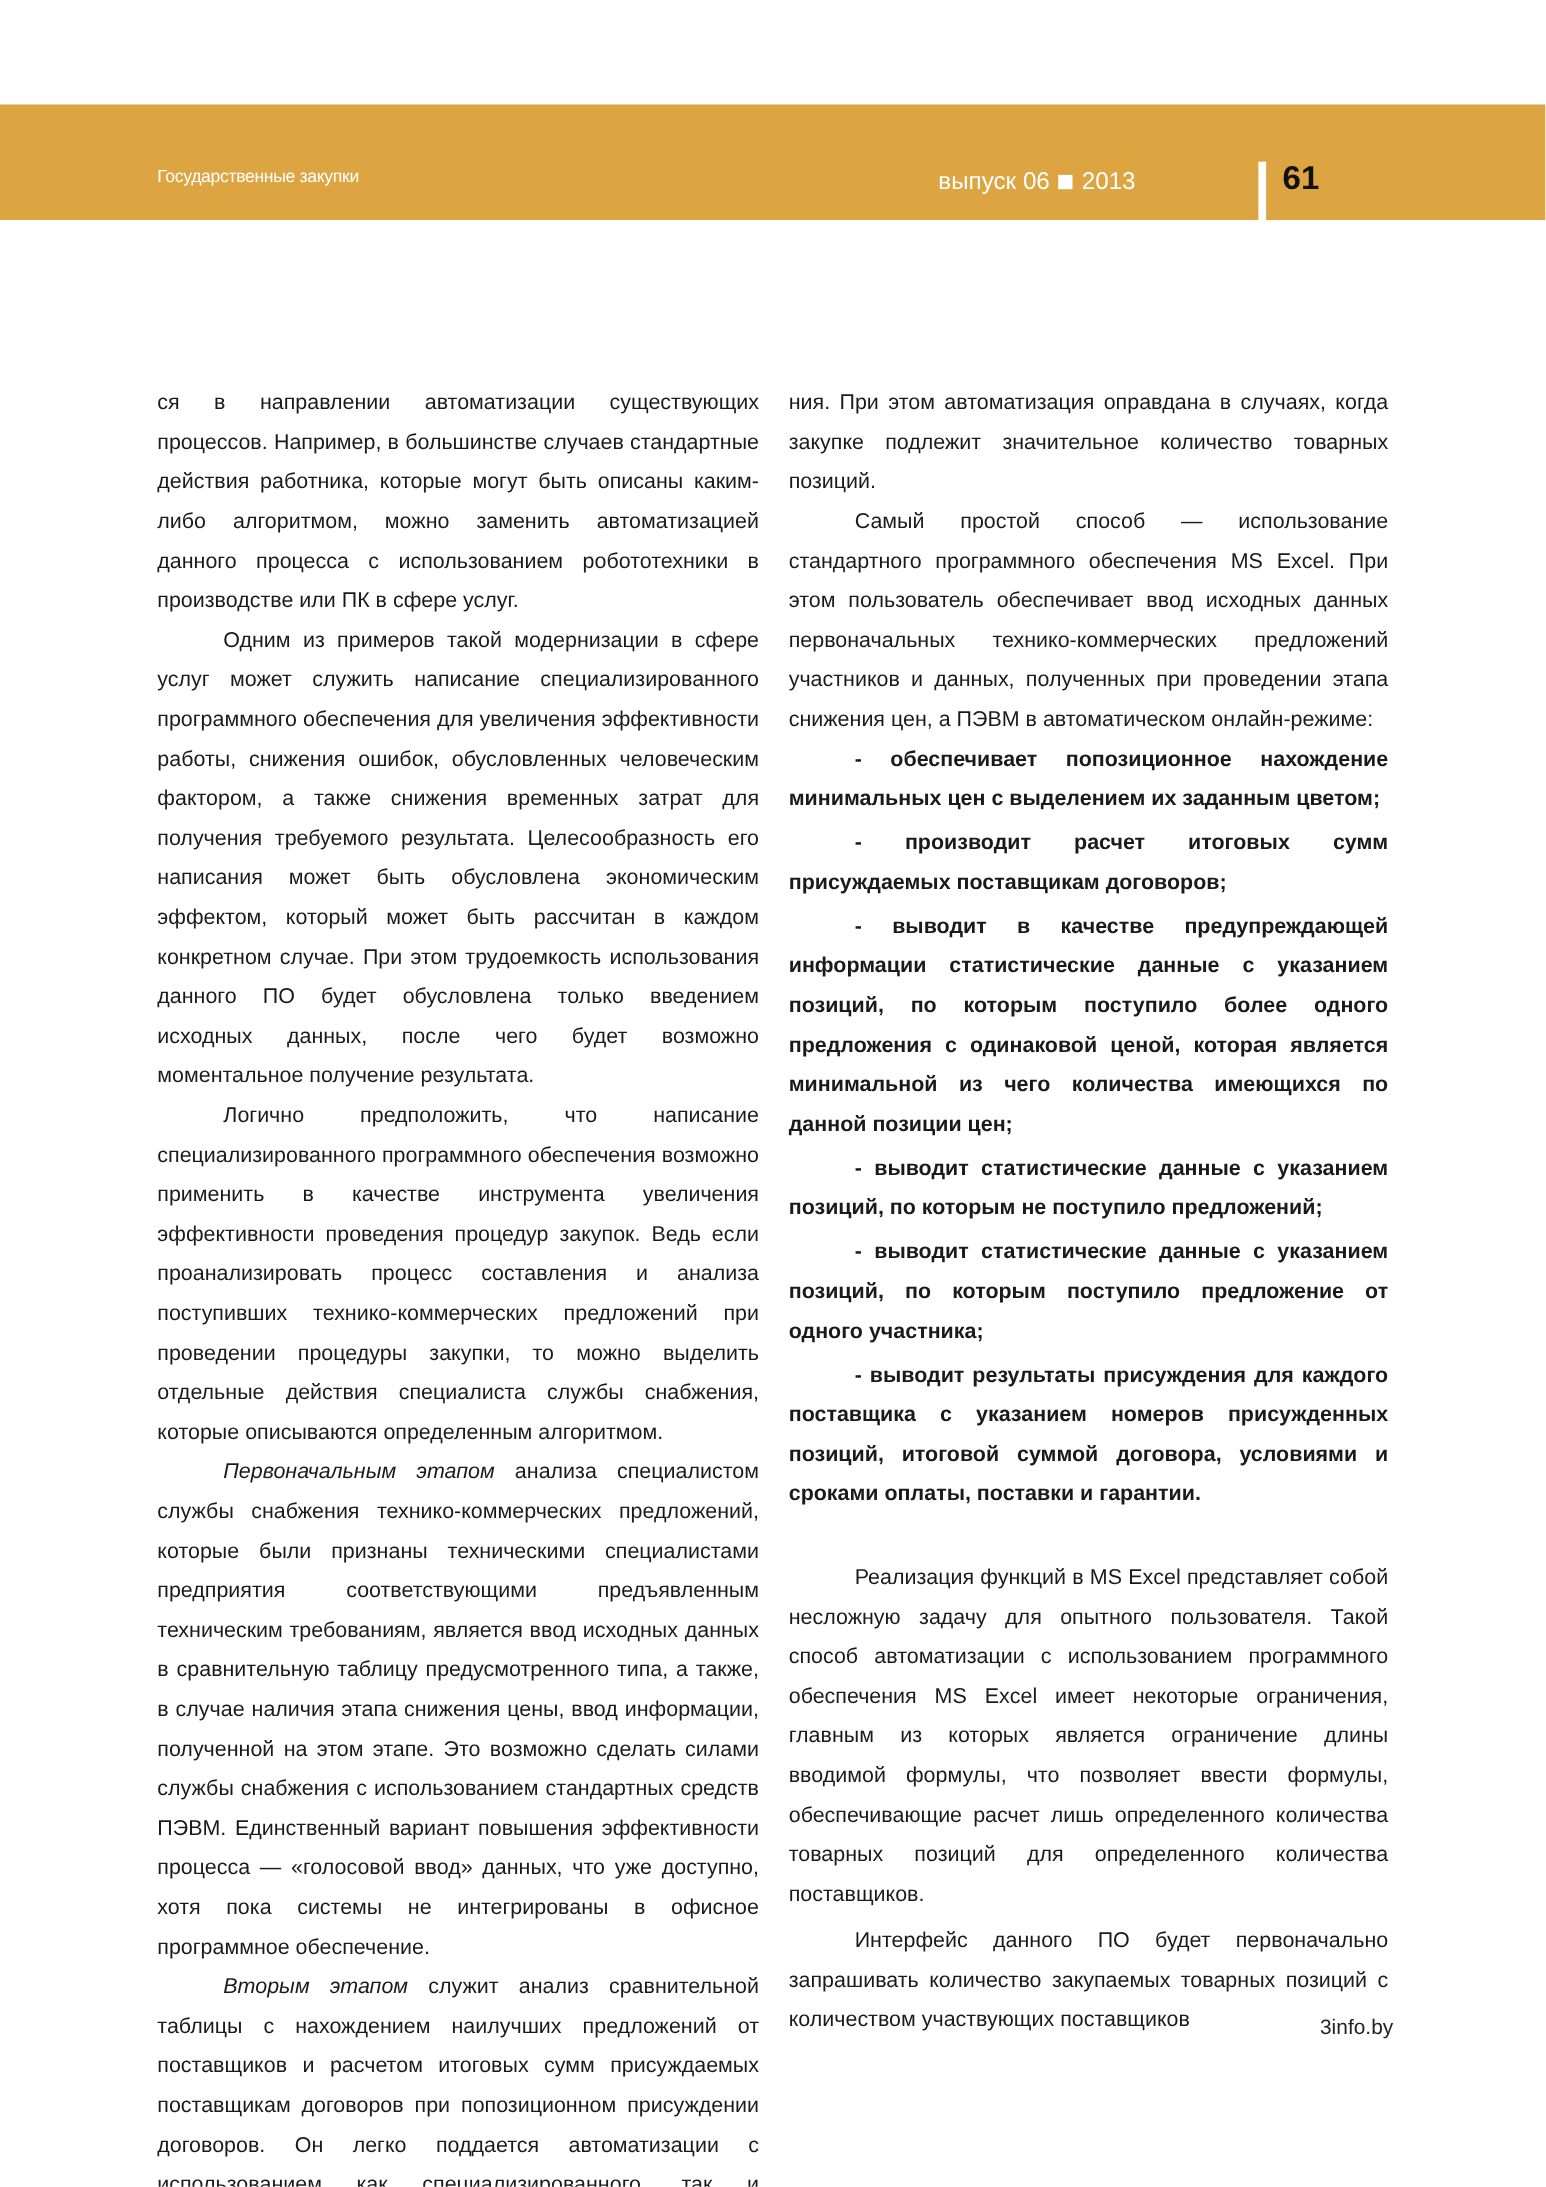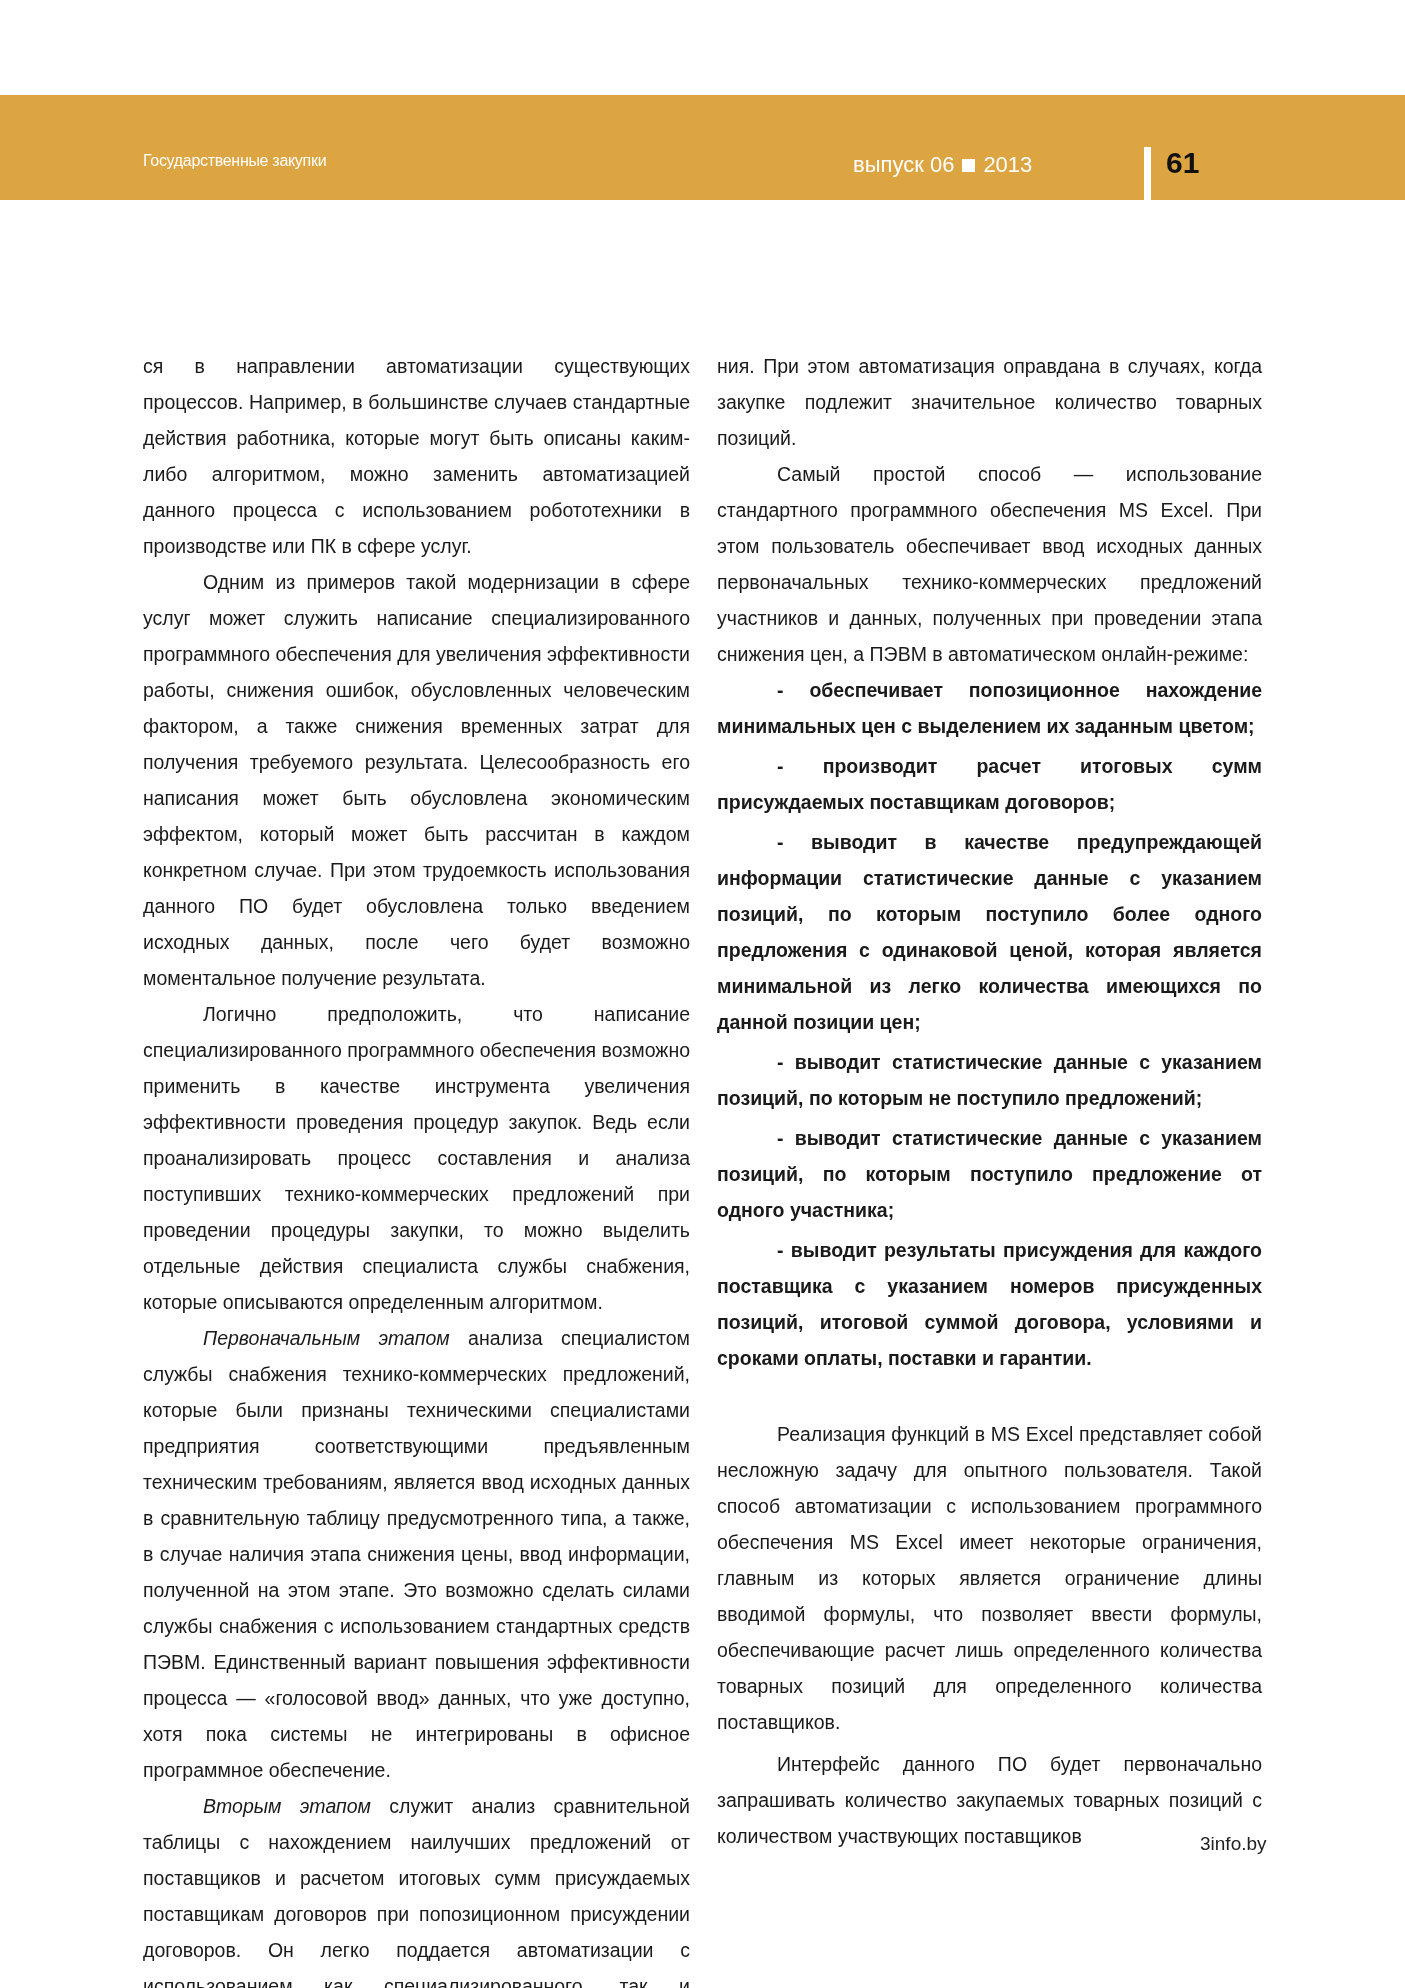--- a/index.html
+++ b/index.html
@@ -97,21 +97,21 @@
   <p class="indent">Логично предположить, что написание специализированного программного обеспечения возможно применить в качестве инструмента увеличения эффективности проведения процедур закупок. Ведь если проанализировать процесс составления и анализа поступивших технико-коммерческих предложений при проведении процедуры закупки, то можно выделить отдельные действия специалиста службы снабжения, которые описываются определенным алгоритмом.</p>
   <p class="indent"><em>Первоначальным этапом</em><span> анализа специалистом службы снабжения технико-коммерческих предложений, которые были признаны техническими специалистами предприятия соответствующими предъявленным техническим требованиям, является ввод исходных данных в сравнительную таблицу предусмотренного типа, а также, в случае наличия этапа снижения цены, ввод информации, полученной на этом этапе. Это возможно сделать силами службы снабжения с использованием стандартных средств ПЭВМ. Единственный вариант повышения эффективности процесса — «голосовой ввод» данных, что уже доступно, хотя пока системы не интегрированы в офисное программное обеспечение.</span></p>
   <p class="indent"><em>Вторым этапом</em><span> служит анализ сравнительной таблицы с нахождением наилучших предложений от поставщиков и расчетом итоговых сумм присуждаемых поставщикам договоров при попозиционном присуждении договоров. Он легко поддается автоматизации с использованием как специализированного, так и стандартного программного обеспече-</span></p>
 </div>
 
 <div class="column col-right">
   <p>ния. При этом автоматизация оправдана в случаях, когда закупке подлежит значительное количество товарных позиций.</p>
   <p class="indent">Самый простой способ — использование стандартного программного обеспечения MS Excel. При этом пользователь обеспечивает ввод исходных данных первоначальных технико-коммерческих предложений участников и данных, полученных при проведении этапа снижения цен, а ПЭВМ в автоматическом онлайн-режиме:</p>
   <p class="bullet">- обеспечивает попозиционное нахождение минимальных цен с выделением их заданным цветом;</p>
   <p class="bullet">- производит расчет итоговых сумм присуждаемых поставщикам договоров;</p>
-  <p class="bullet">- выводит в качестве предупреждающей информации статистические данные с указанием позиций, по которым поступило более одного предложения с одинаковой ценой, которая является минимальной из легко количества имеющихся по данной позиции цен;</p>
+  <p class="bullet">- выводит в качестве предупреждающей информации статистические данные с указанием позиций, по которым поступило более одного предложения с одинаковой ценой, которая является минимальной из чего количества имеющихся по данной позиции цен;</p>
   <p class="bullet">- выводит статистические данные с указанием позиций, по которым не поступило предложений;</p>
   <p class="bullet">- выводит статистические данные с указанием позиций, по которым поступило предложение от одного участника;</p>
   <p class="bullet">- выводит результаты присуждения для каждого поставщика с указанием номеров присужденных позиций, итоговой суммой договора, условиями и сроками оплаты, поставки и гарантии.</p>
   <p class="indent gap-big">Реализация функций в MS Excel представляет собой несложную задачу для опытного пользователя. Такой способ автоматизации с использованием программного обеспечения MS Excel имеет некоторые ограничения, главным из которых является ограничение длины вводимой формулы, что позволяет ввести формулы, обеспечивающие расчет лишь определенного количества товарных позиций для определенного количества поставщиков.</p>
   <p class="indent gap-top">Интерфейс данного ПО будет первоначально запрашивать количество закупаемых товарных позиций с количеством участвующих поставщиков</p>
 </div>
 
 <div class="footer-site">3info.by</div>
 
 </body></html>

